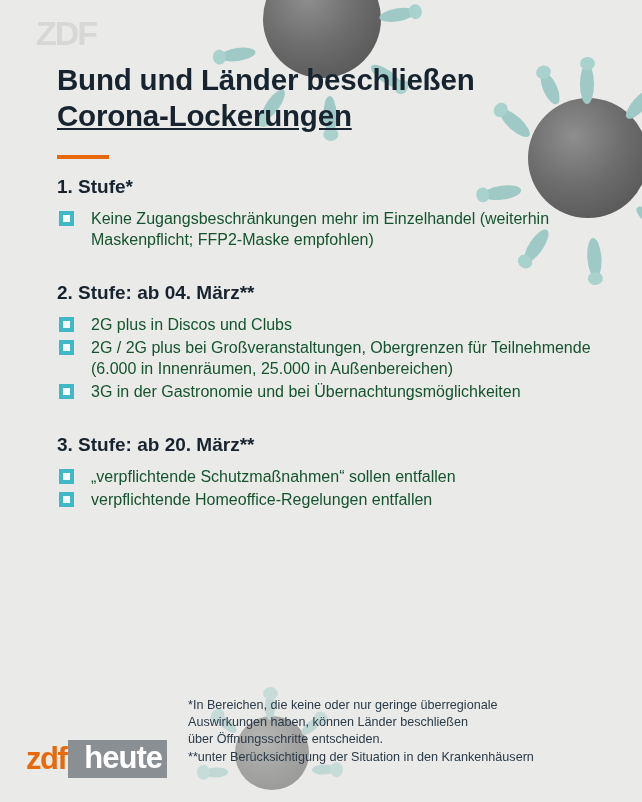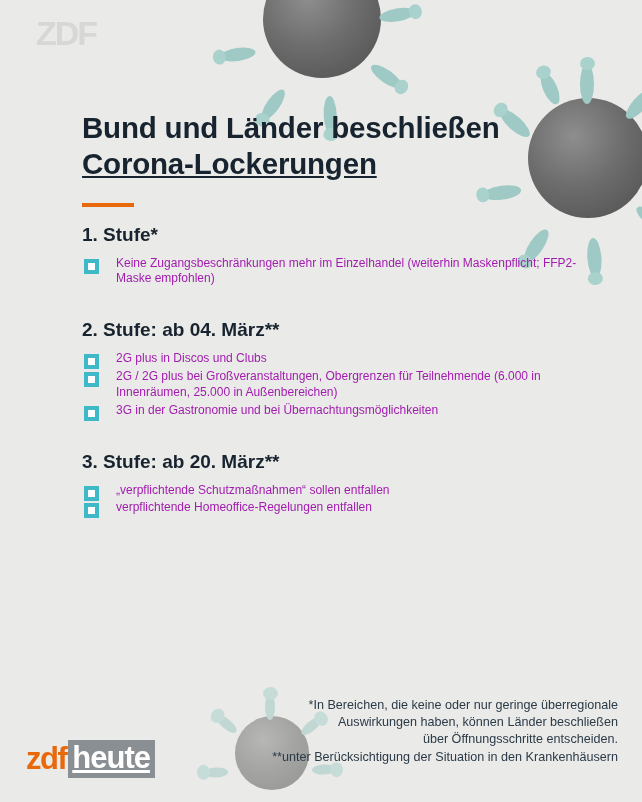--- a/index.html
+++ b/index.html
@@ -81,22 +81,21 @@
     font-weight: bold;
     letter-spacing: -2px;
     color: #d7d7d5;
     font-family: "Liberation Sans", sans-serif;
   }
 
   
   .content {
     position: relative;
     z-index: 5;
-    padding: 62px 44px 0 82px;
-    margin-top: 48px;
+    padding: 62px 44px 0 57px;
   }
 
   h1.headline {
     font-size: 29.5px;
     line-height: 1.23;
     font-weight: bold;
     margin: 0;
     letter-spacing: -0.2px;
     color: #17232e;
     max-width: 470px;
@@ -128,24 +127,24 @@
   }
 
   ul.bullets {
     list-style: none;
     margin: 0 0 26px 0;
     padding: 0;
   }
   ul.bullets li {
     position: relative;
     padding-left: 34px;
-    font-size: 12px;
+    font-size: 16px;
     line-height: 1.32;
     margin-bottom: 2px;
-    color: #a21caf;
+    color: #14532d;
     max-width: 520px;
   }
   ul.bullets li .sq {
     position: absolute;
     left: 2px;
     top: 3px;
     width: 15px;
     height: 15px;
     background: #3fb8c8;
     display: block;
@@ -166,21 +165,20 @@
   .section-gap {
     height: 6px;
   }
 
   
   .footnotes {
     position: absolute;
     right: 24px;
     bottom: 36px;
     width: 430px;
-    text-align: right;
     font-size: 12.6px;
     line-height: 1.38;
     color: #2b3a47;
     z-index: 6;
   }
 
   
   .logo {
     position: absolute;
     left: 26px;
@@ -195,24 +193,23 @@
     color: #e8690b;
     letter-spacing: -1.5px;
     font-family: "Liberation Sans", sans-serif;
   }
   .logo .heute {
     font-size: 31px;
     font-weight: bold;
     color: #ffffff;
     background: #8a8f93;
     letter-spacing: -1px;
-    padding: 0 5px 2px 4px;
+    padding: 0 5px 2px 16px;
     margin-left: 2px;
     font-family: "Liberation Sans", sans-serif;
-    text-decoration: underline;
   }
 </style>
 </head>
 <body>
 
 <div class="page">
 
   <div class="virus virus-top">
     <div class="body" style="left:38px; top:30px; width:118px; height:118px;"></div>
 

